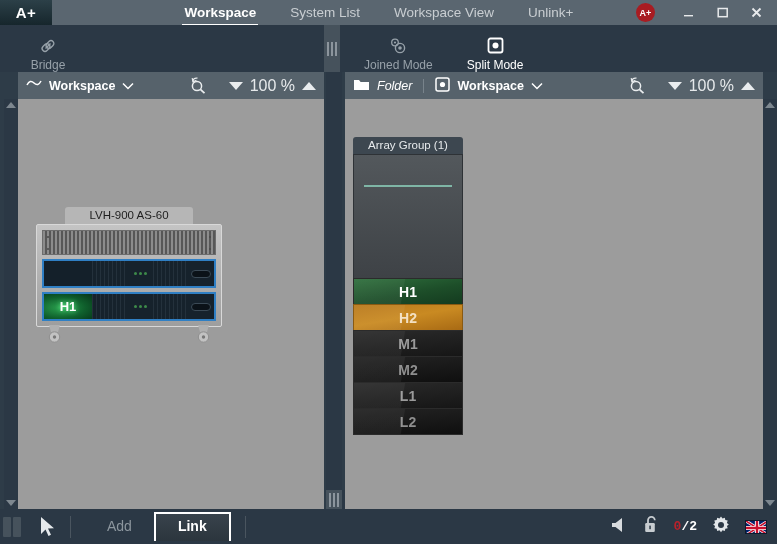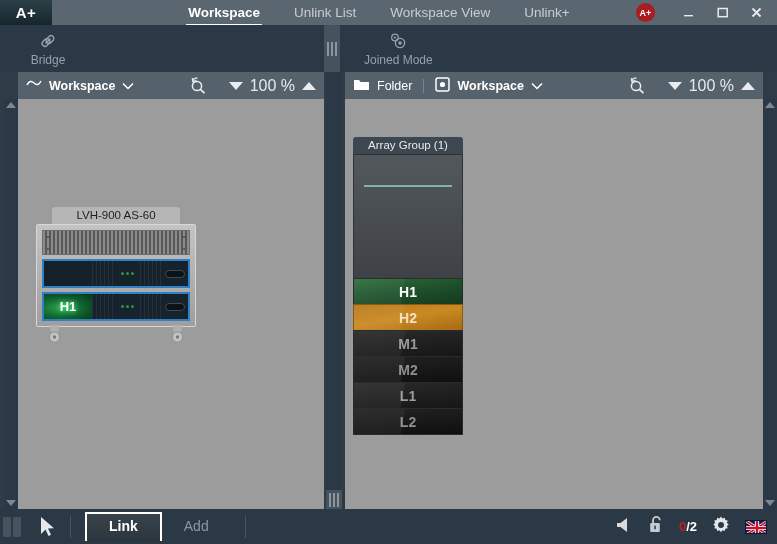--- a/index.html
+++ b/index.html
@@ -70,21 +70,21 @@
   .tb-grip {
     width: 16px; height: 47px; background: #46525c;
     display: flex; align-items: center; justify-content: center;
   }
   .tb-right {
     flex: 1; height: 47px; background: #2b3845;
     display: flex; align-items: flex-start; padding-left: 24px; gap: 34px;
   }
   .tbitem {
     display: flex; flex-direction: column; align-items: center;
-    padding-top: 5px; min-width: 52px;
+    padding-top: 10px; min-width: 52px;
   }
   .tbitem .ic { height: 22px; display: flex; align-items: center; justify-content: center; }
   .tbitem .lb {
     font-size: 12px; color: #97a1a9; margin-top: 1px; white-space: nowrap;
     padding-bottom: 2px;
   }
   .tbitem.active .lb { color: #ffffff; border-bottom: 1px solid #ffffff; }
   .grip-lines { display: flex; gap: 2px; }
   .grip-lines i { display: block; width: 2px; height: 14px; background: #8c959d; }
 
@@ -125,21 +125,21 @@
     height: 14px; background: #2b3845;
     display: flex; align-items: center; justify-content: space-between;
     padding: 0 4px;
   }
   .sb-ar-up { width:0;height:0;border-left:5px solid transparent;border-right:5px solid transparent;border-bottom:6px solid #7d878f; }
   .sb-ar-dn { width:0;height:0;border-left:5px solid transparent;border-right:5px solid transparent;border-top:6px solid #7d878f; }
   .sb-ar-lf { width:0;height:0;border-top:5px solid transparent;border-bottom:5px solid transparent;border-right:6px solid #7d878f; }
   .sb-ar-rt { width:0;height:0;border-top:5px solid transparent;border-bottom:5px solid transparent;border-left:6px solid #7d878f; }
 
   
-  .device { position: absolute; left: 18px; top: 108px; width: 160px; }
+  .device { position: absolute; left: 18px; top: 108px; width: 186px; }
   .device-label {
     background: #b6b6b6; color: #1e1e1e; font-size: 11.5px;
     text-align: center; padding: 2px 0 3px 0; width: 128px; margin: 0 auto;
     border-radius: 3px 3px 0 0;
   }
   .device-body {
     background: linear-gradient(180deg,#c4c4c4 0%,#9e9e9e 100%);
     border: 1px solid #d8d8d8; padding: 5px; border-radius: 2px;
   }
   .dev-vent {
@@ -214,36 +214,36 @@
   .bbtab.active {
     color: #ffffff; font-weight: bold;
     background: linear-gradient(180deg,#3a444d 0%,#2b353d 100%);
     border-left: 2px solid #ffffff; border-right: 2px solid #ffffff;
   }
   .bbtab.active::before {
     content:""; position:absolute; left:-2px; right:-2px; top:0; height:2px; background:#ffffff;
   }
   .bb-spacer { flex: 1; }
   .bb-icons { display:flex; align-items:center; gap: 14px; padding-right: 10px; }
-  .lockcount { color: #b9212b; font-size: 13px; font-weight: bold; }
+  .lockcount { color: #b9212b; font-size: 13px; font-weight: bold; font-family: Liberation Mono, monospace; }
   .lockcount em { color:#ffffff; font-style: normal; }
   .flag { width: 22px; height: 14px; position: relative; overflow: hidden; border: 1px solid #0e1a2c; }
 </style>
 </head>
 <body>
 
 <div class="app">
 
   <div class="titlebar">
     <div class="logo-box">
       <span class="logo-text">A+</span>
     </div>
     <div class="title-tabs">
       <div class="ttab active"><span>Workspace</span></div>
-      <div class="ttab"><span>Unlink List</span></div>
+      <div class="ttab"><span>System List</span></div>
       <div class="ttab"><span>Workspace View</span></div>
       <div class="ttab"><span>Unlink+</span></div>
     </div>
     <div class="title-right">
       <div class="avatar">
           <span>A+</span>
         </div>
       <div class="winbtn">
         <svg width="13" height="13" viewBox="0 0 13 13">
             <rect x="2" y="9" width="9" height="1.4" fill="#e8eaec"></rect>
@@ -286,20 +286,29 @@
       <div class="tbitem">
         <div class="ic">
           <svg width="22" height="20" viewBox="0 0 22 20">
             <circle cx="8" cy="6.5" r="3.3" fill="none" stroke="#97a1a9" stroke-width="1.3"></circle>
             <circle cx="8" cy="6.5" r="1.1" fill="#97a1a9"></circle>
             <circle cx="13" cy="12" r="4.6" fill="none" stroke="#97a1a9" stroke-width="1.4"></circle>
             <circle cx="13" cy="12" r="1.8" fill="#97a1a9"></circle>
           </svg>
         </div>
         <div class="lb">Joined Mode</div>
+      </div>
+      <div class="tbitem active">
+        <div class="ic">
+          <svg width="22" height="20" viewBox="0 0 22 20">
+            <rect x="4.5" y="2.5" width="14" height="14" rx="2" fill="none" stroke="#ffffff" stroke-width="1.8"></rect>
+            <circle cx="11.5" cy="9.5" r="3" fill="#ffffff"></circle>
+          </svg>
+        </div>
+        <div class="lb">Split Mode</div>
       </div>
     </div>
   </div>
 
   <div class="panels">
 
     <div class="panel panel-left">
       <div class="panel-head">
         <span>
           <svg width="16" height="12" viewBox="0 0 16 12">
@@ -415,21 +424,21 @@
       <span class="sb-ar-lf"></span>
     </div>
 
     <div class="panel panel-right">
       <div class="panel-head">
         <span>
           <svg width="17" height="13" viewBox="0 0 17 13">
               <path d="M1 2 h5 l1.6 2 h8.4 v8 h-15 z" fill="#ffffff"></path>
             </svg>
         </span>
-        <span class="ph-label" style="font-weight:normal;">Folder</span>
+        <span class="ph-label" style="font-weight:normal;font-style:italic;">Folder</span>
         <span class="ph-sep"></span>
         <span>
           <svg width="15" height="15" viewBox="0 0 15 15">
               <rect x="1" y="1" width="13" height="13" rx="2" fill="none" stroke="#ffffff" stroke-width="1.5"></rect>
               <circle cx="7.5" cy="7.5" r="2.6" fill="#ffffff"></circle>
             </svg>
         </span>
         <span class="ph-label">Workspace</span>
         <span class="chev">
           <svg width="12" height="8" viewBox="0 0 12 8">
@@ -500,22 +509,22 @@
         <i></i>
         <i></i>
       </div>
     <div class="bb-cursor">
       <svg width="18" height="22" viewBox="0 0 18 22">
           <path d="M3 1 L3 18 L7.5 13.5 L10.5 20 L13 18.8 L10 12.6 L16 12.2 Z" fill="#e5e9ec"></path>
         </svg>
     </div>
     <span class="bb-div"></span>
     <div class="bb-mid">
+      <div class="bbtab"><span>Add</span></div>
       <div class="bbtab active"><span>Link</span></div>
-      <div class="bbtab"><span>Add</span></div>
     </div>
     <span class="bb-div"></span>
     <div class="bb-spacer"></div>
     <div class="bb-icons">
       <span>
         <svg width="20" height="18" viewBox="0 0 20 18">
             <path d="M13 2 L6.5 7 H3 v4 h3.5 L13 16 Z" fill="#d7dbde"></path>
           </svg>
       </span>
       <span>

